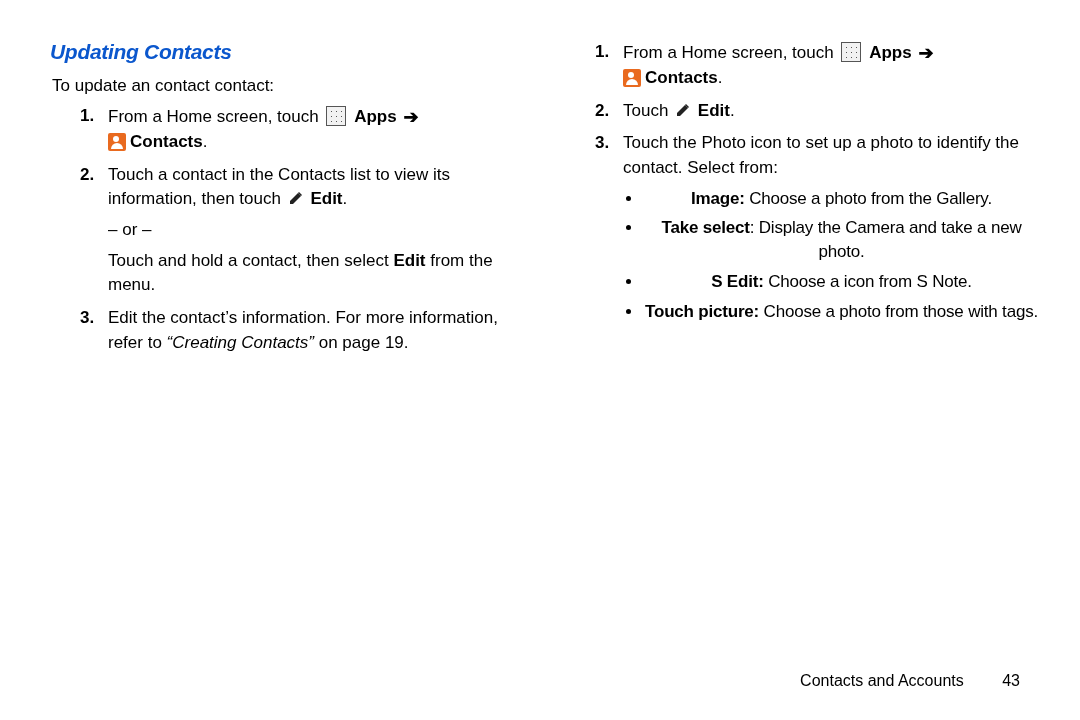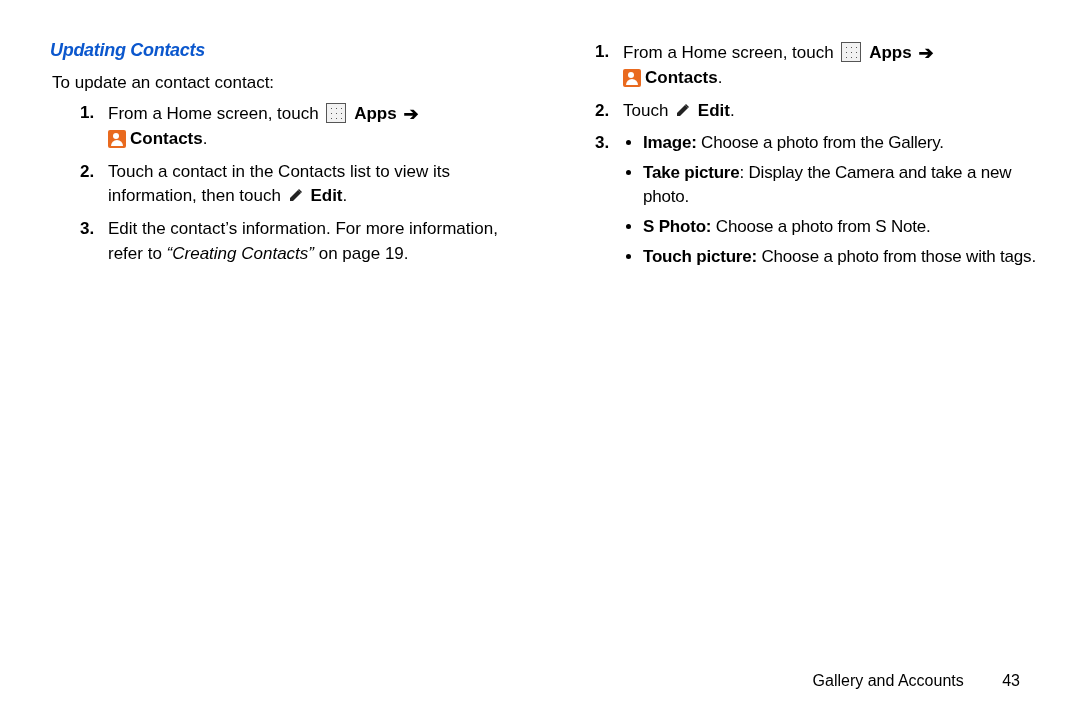--- a/index.html
+++ b/index.html
@@ -18,21 +18,21 @@
     padding: 40px 40px 0 50px;
     gap: 40px;
   }
   .col {
     width: 475px;
   }
   h2 {
     font-style: italic;
     font-weight: bold;
     color: #0b57cd;
-    font-size: 18px;
+    font-size: 21px;
     margin: 0 0 12px 0;
     letter-spacing: -0.3px;
   }
   .intro {
     margin: 0 0 8px 2px;
   }
   ol {
     list-style: none;
     padding: 0 0 0 30px;
     margin: 0;
@@ -56,20 +56,21 @@
   .sub {
     margin-top: 6px;
   }
   .or {
     margin: 6px 0;
   }
   ul.bullets {
     list-style: disc;
     padding-left: 20px;
     margin: 6px 0 0 0;
+    text-align: center;
   }
   ul.bullets li {
     margin-bottom: 6px;
     line-height: 1.4;
     font-family: "Helvetica Neue", Arial, sans-serif;
     font-stretch: condensed;
   }
   .cond { font-family: "Arial Narrow","Helvetica Neue",Arial,sans-serif; letter-spacing:-0.2px;}
   strong { font-weight: bold; }
   em.ref { }
@@ -153,20 +154,24 @@
         <br>
         <span class="contacts-icon"></span><strong>Contacts</strong><span>.</span>
       </li>
       <li>
         <span>Touch a contact in the Contacts list to view its information, then touch </span>
         <span class="edit-icon"><svg viewBox="0 0 16 16">
               <path d="M2 11 L10 3 L13 6 L5 14 L2 14 Z" fill="#222"></path>
               <path d="M11 2 L14 5 L13 6 L10 3 Z" fill="#222"></path>
             </svg></span>
         <strong>Edit</strong><span>.</span>
+        <div class="or">– or –</div>
+        <div class="sub">
+          <span>Touch and hold a contact, then select </span><strong>Edit</strong><span> from the menu.</span>
+        </div>
       </li>
       <li>
         <span>Edit the contact’s information. For more information, refer to </span><em class="ref">“Creating Contacts”</em><span>  on page 19.</span>
       </li>
     </ol>
   </div>
 
   <div class="col">
     <ol>
       <li>
@@ -179,27 +184,28 @@
       </li>
       <li>
         <span>Touch </span>
         <span class="edit-icon"><svg viewBox="0 0 16 16">
               <path d="M2 11 L10 3 L13 6 L5 14 L2 14 Z" fill="#222"></path>
               <path d="M11 2 L14 5 L13 6 L10 3 Z" fill="#222"></path>
             </svg></span>
         <strong>Edit</strong><span>.</span>
       </li>
       <li>
+        <span>Touch the Photo icon to set up a photo to identify the contact. Select from:</span>
         <ul class="bullets">
           <li class="cond"><strong>Image:</strong><span> Choose a photo from the Gallery.</span></li>
-          <li class="cond"><strong>Take picture</strong><span>: Display the Camera and take a new photo.</span></li>
-          <li class="cond"><strong>S Photo:</strong><span> Choose a photo from S Note.</span></li>
+          <li class="cond"><strong>Take select</strong><span>: Display the Camera and take a new photo.</span></li>
+          <li class="cond"><strong>S Edit:</strong><span> Choose a icon from S Note.</span></li>
           <li class="cond"><strong>Touch picture:</strong><span> Choose a photo from those with tags.</span></li>
         </ul>
       </li>
     </ol>
   </div>
 </div>
 
 <div class="footer">
-  <span>Gallery and Accounts</span>
+  <span>Contacts and Accounts</span>
   <span class="pg">43</span>
 </div>
 
 </body></html>

